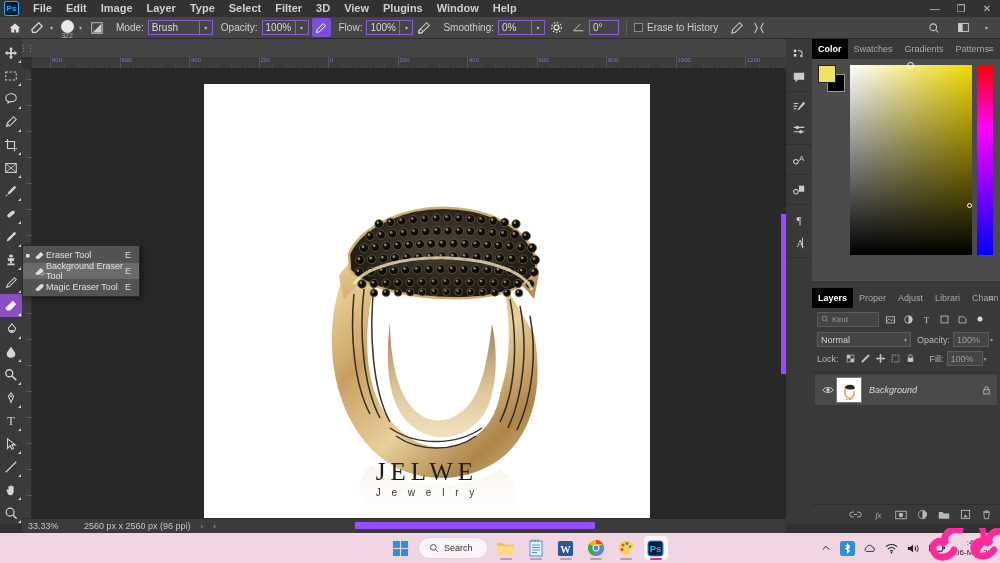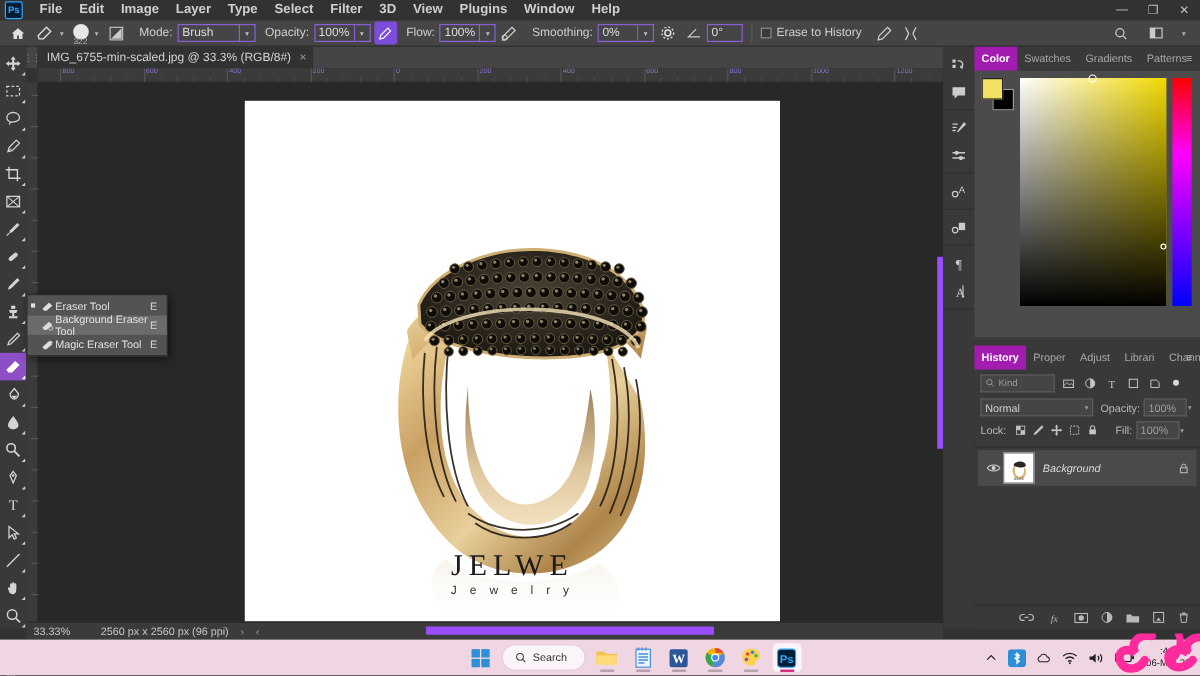--- a/index.html
+++ b/index.html
@@ -150,21 +150,21 @@
   .rail { position:absolute; left:786px; top:39px; width:26px; height:485px; background:#393939; }
   .rail-grp { border-bottom:1px solid #2f2f2f; padding:3px 0; }
   .rail-ico { width:26px; height:23px; display:flex; align-items:center; justify-content:center;
               color:#cfcfcf; }
 
   
   .panelcol { position:absolute; left:812px; top:39px; width:188px; height:485px; background:#393939; }
   .panel-tabs { display:flex; height:20px; background:#393939; align-items:stretch; position:relative; }
   .ptab { padding:0 6px; font-size:9px; color:#a8a8a8; display:flex; align-items:center;
           background:#393939; white-space:nowrap; }
-  .ptab.active { background:#a21caf; color:#fff; font-weight:bold; }
+  .ptab.active { background:#000000; color:#fff; font-weight:bold; }
   .pmenu { position:absolute; right:2px; top:0; height:20px; width:14px;
            display:flex; align-items:center; justify-content:center; color:#b4b4b4; font-size:9px;}
 
   
   .colorpanel { background:#4b4b4b; height:222px; position:relative; }
   .cp-body { display:flex; padding:6px 4px 0 6px; }
   .cp-swatches { position:relative; width:28px; height:28px; flex:0 0 28px; }
   .cp-fore { position:absolute; left:0; top:0; width:18px; height:18px; background:#f3df62; border:1px solid #222; }
   .cp-back { position:absolute; left:9px; top:9px; width:18px; height:18px; background:#000; border:1px solid #9a9a9a; }
   .cp-field { margin-left:4px; width:122px; height:190px; position:relative;
@@ -347,24 +347,20 @@
             <rect x="2" y="3" width="12" height="10" fill="none" stroke="#ccc" stroke-width="1.2"></rect>
             <rect x="2" y="3" width="5" height="10" fill="#ccc"></rect>
           </svg>
       </div>
       <span class="tiny-arrow">▾</span>
     </div>
   </div>
 
   <div class="tabbar">
     <div class="grip">⋮⋮</div>
-    <div class="doctab">
-      <span>IMG_6755-min-scaled.jpg @ 33.3% (RGB/8#)</span>
-      <span class="x">×</span>
-    </div>
   </div>
 
   <div class="toolbar">
     <div class="tool">
       <svg width="14" height="14" viewBox="0 0 16 16">
           <path d="M8 1 L10.5 4 H9 V7 H12 V5.5 L15 8 L12 10.5 V9 H9 V12 H10.5 L8 15 L5.5 12 H7 V9 H4 V10.5 L1 8 L4 5.5 V7 H7 V4 H5.5 Z" fill="#d4d4d4"></path>
         </svg>
       <div class="corner"></div>
     </div>
     <div class="tool">
@@ -1011,21 +1007,21 @@
         <div class="cp-field">
           <div class="cp-ring"></div>
           <div class="cp-ring2"></div>
         </div>
         <div class="cp-hue"></div>
       </div>
     </div>
 
     <div class="layerspanel">
       <div class="panel-tabs">
-        <div class="ptab active">History</div>
+        <div class="ptab active">Layers</div>
         <div class="ptab">Proper</div>
         <div class="ptab">Adjust</div>
         <div class="ptab">Librari</div>
         <div class="ptab">Chann</div>
 
         <div class="pmenu">≡</div>
       </div>
 
       <div class="lp-filter">
         <div class="lp-kind">

